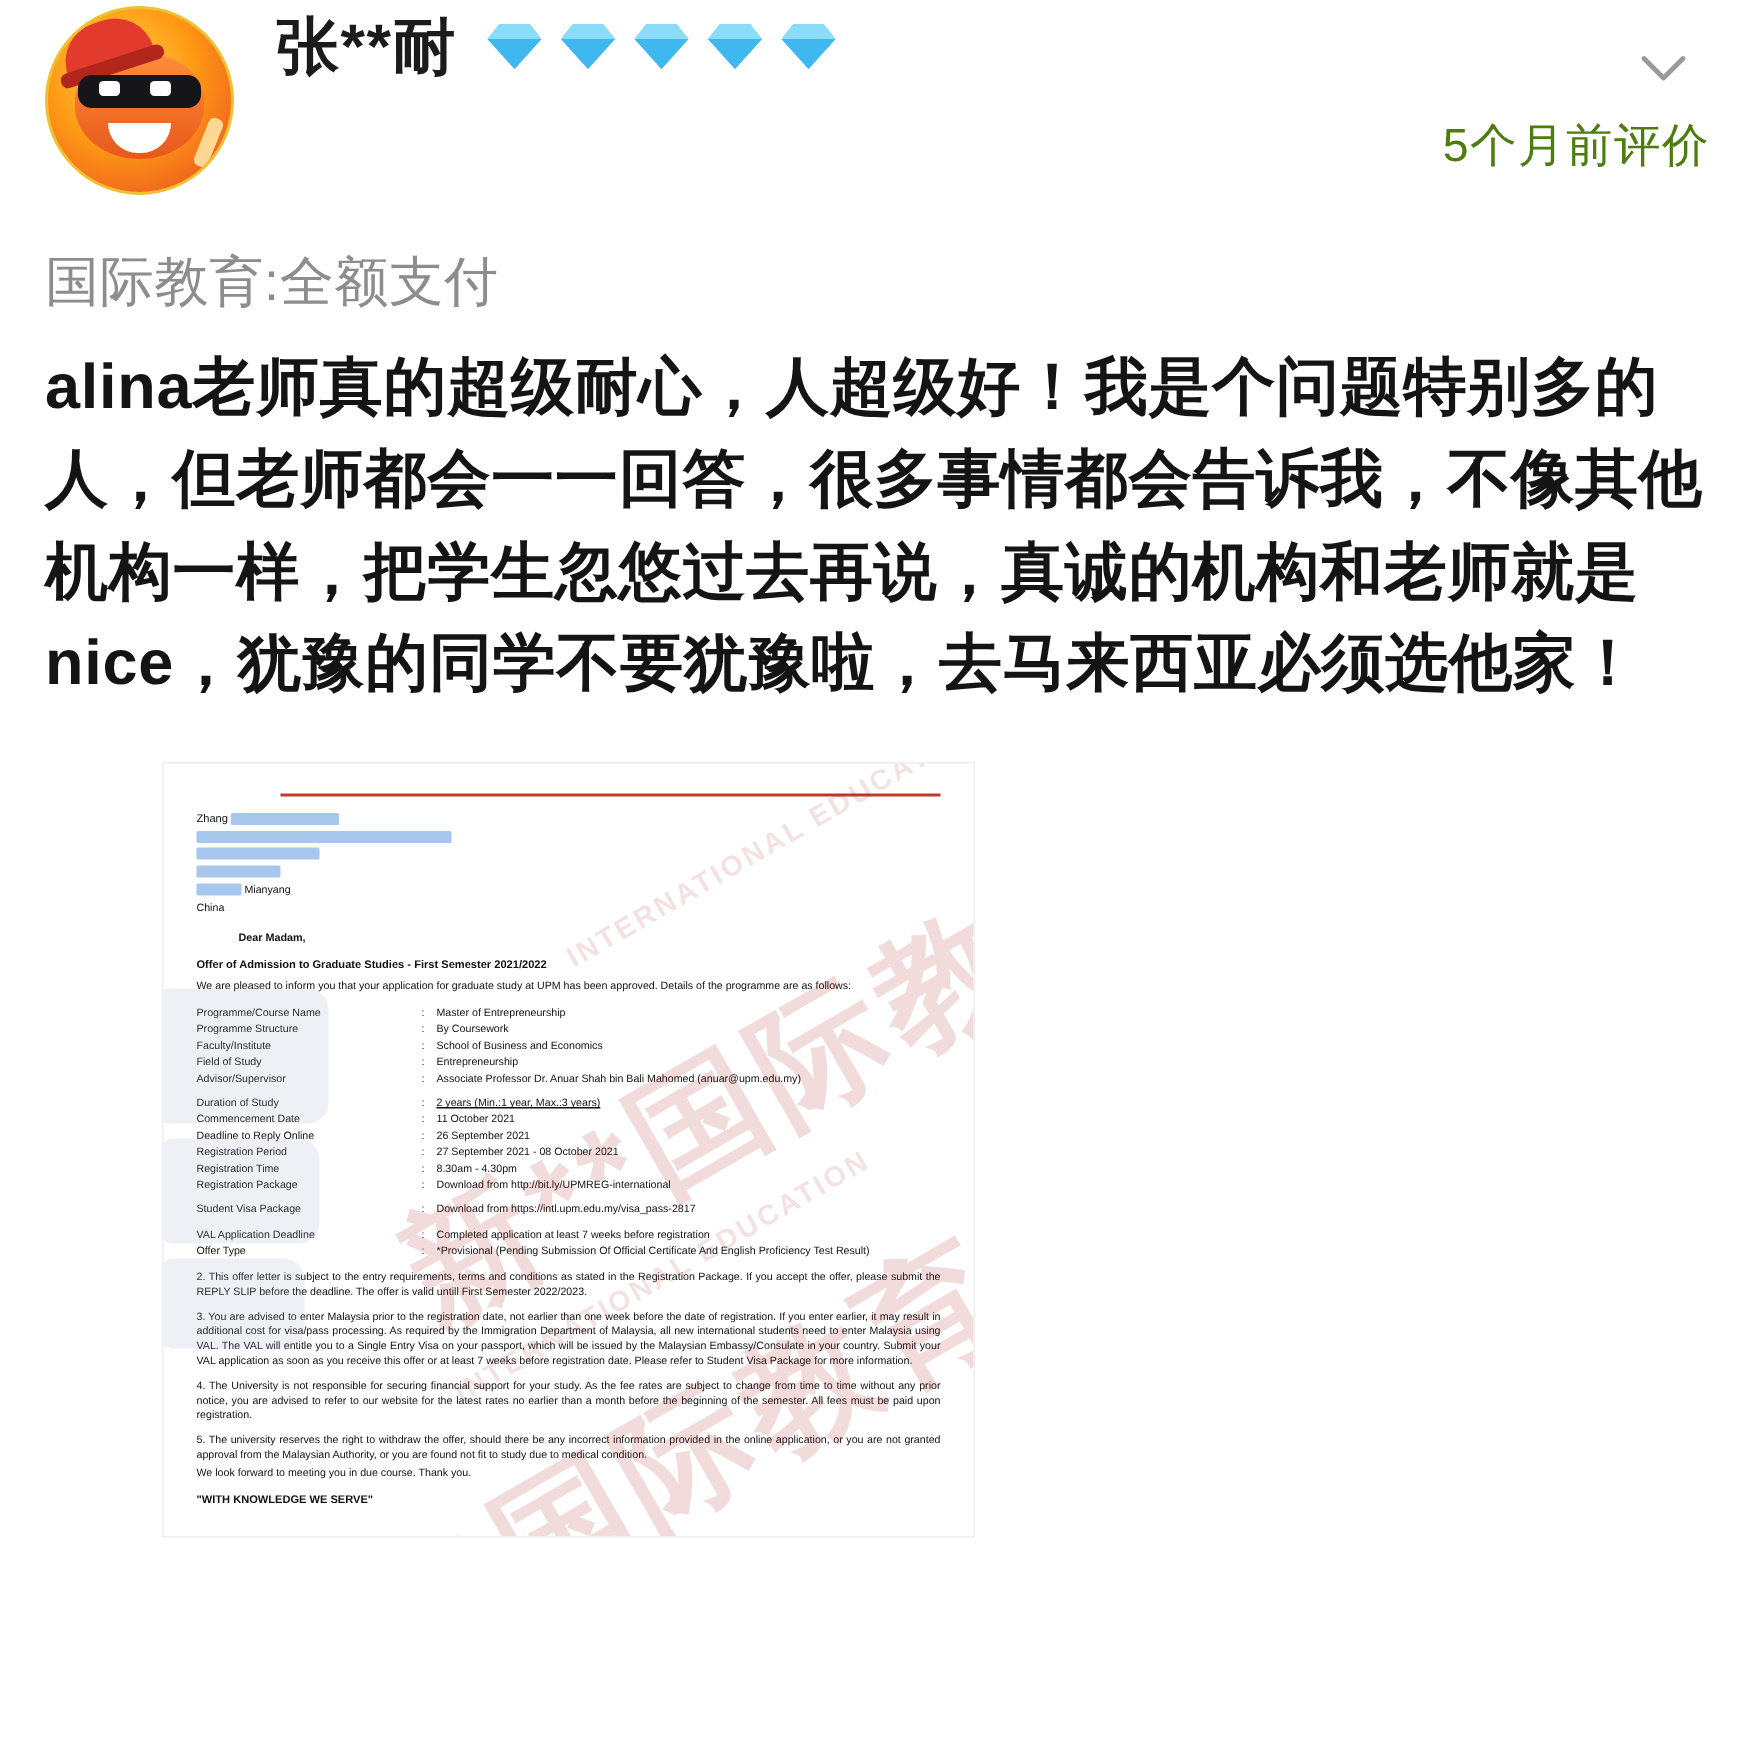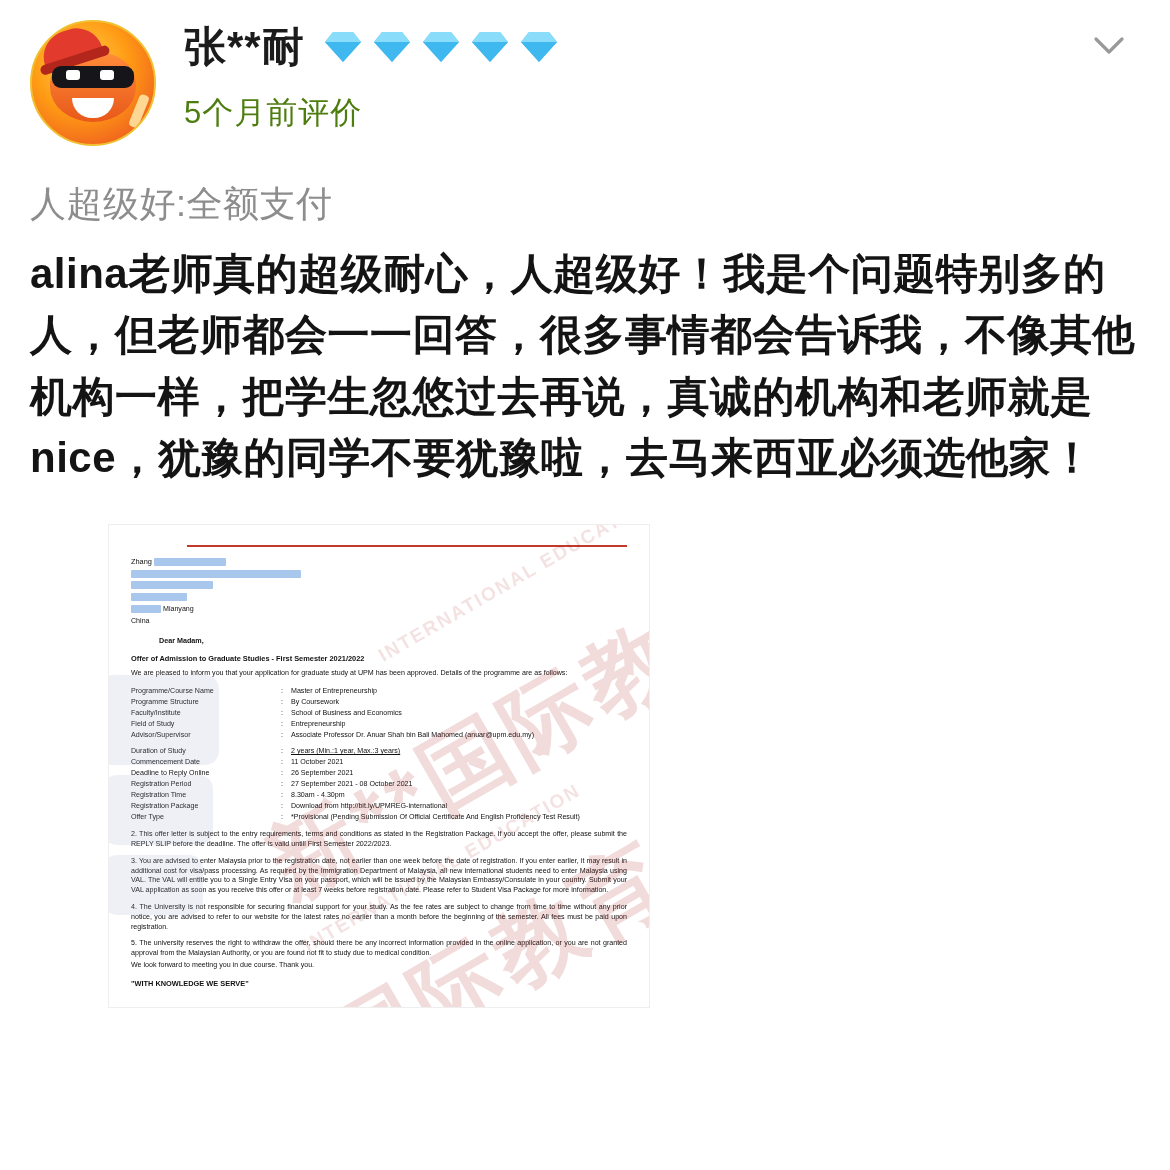--- a/index.html
+++ b/index.html
@@ -16,22 +16,23 @@
   }
   .review-card {
     width: 1170px;
     box-sizing: border-box;
     padding: 0 30px;
   }
   
   .review-header {
     display: flex;
     align-items: flex-start;
-    padding-top: 20px;
+    padding-top: 4px;
     position: relative;
+    text-align: right;
   }
   .avatar {
     width: 122px;
     height: 122px;
     border-radius: 50%;
     flex: 0 0 auto;
     position: relative;
     overflow: hidden;
     background: radial-gradient(circle at 40% 35%, #ffd24a 0%, #ff9a14 45%, #f26b1d 75%, #d94b12 100%);
     border: 2px solid #f0c030;
@@ -306,21 +307,21 @@
       <div class="review-time">5个月前评价</div>
     </div>
 
     <div class="chevron">
       <svg viewBox="0 0 46 46" width="46" height="46">
           <path d="M10 17 L23 30 L36 17" fill="none" stroke="#999999" stroke-width="3.2" stroke-linecap="round" stroke-linejoin="round"></path>
         </svg>
     </div>
   </div>
 
-  <div class="pay-method">人超级好:全额支付</div>
+  <div class="pay-method">国际教育:全额支付</div>
 
   <div class="review-text">alina老师真的超级耐心，人超级好！我是个问题特别多的人，但老师都会一一回答，很多事情都会告诉我，不像其他机构一样，把学生忽悠过去再说，真诚的机构和老师就是nice，犹豫的同学不要犹豫啦，去马来西亚必须选他家！</div>
 
   <div class="doc-wrap">
     <div class="doc-inner">
 
       <div class="wm">
         <div class="wm-blob" style="left:-10px; top:150px; width:120px; height:90px;"></div>
         <div class="wm-blob" style="left:-6px; top:250px; width:110px; height:70px;"></div>
         <div class="wm-blob" style="left:-6px; top:330px; width:100px; height:60px;"></div>
@@ -409,20 +410,30 @@
           <td class="lbl">Registration Time</td>
           <td class="col">:</td>
           <td>8.30am - 4.30pm</td>
         </tr>
         <tr>
           <td class="lbl">Registration Package</td>
           <td class="col">:</td>
           <td>Download from http://bit.ly/UPMREG-international</td>
         </tr>
         <tr>
+          <td class="lbl" style="padding-top:6px;">Student Visa Package</td>
+          <td class="col" style="padding-top:6px;">:</td>
+          <td style="padding-top:6px;">Download from https://intl.upm.edu.my/visa_pass-2817</td>
+        </tr>
+        <tr>
+          <td class="lbl" style="padding-top:6px;">VAL Application Deadline</td>
+          <td class="col" style="padding-top:6px;">:</td>
+          <td style="padding-top:6px;">Completed application at least 7 weeks before registration</td>
+        </tr>
+        <tr>
           <td class="lbl">Offer Type</td>
           <td class="col">:</td>
           <td>*Provisional (Pending Submission Of Official Certificate And English Proficiency Test Result)</td>
         </tr>
       </tbody>
         </table>
 
       <div class="para">2.    This offer letter  is subject to the entry requirements, terms and conditions as stated in the Registration Package. If you accept the offer, please submit the REPLY SLIP before the deadline. The offer is valid untill First Semester 2022/2023.</div>
       <div class="para">3.    You are advised to enter Malaysia prior to the registration date, not earlier than one week before the date of registration. If you enter earlier, it may result in additional cost for visa/pass processing. As required by the Immigration Department of Malaysia, all new international students need to enter Malaysia using VAL. The VAL will entitle you to a Single Entry Visa on your passport, which will be issued by the Malaysian Embassy/Consulate in your country. Submit your VAL application as soon as you receive this offer or at least 7 weeks before registration date. Please refer to Student Visa Package for more information.</div>
       <div class="para">4.    The University is not responsible for securing financial support for your study. As the fee rates are subject to change from time to time without any prior notice, you are advised to refer to our website for the latest rates no earlier than a month before the beginning of the semester. All fees must be paid upon registration.</div>

